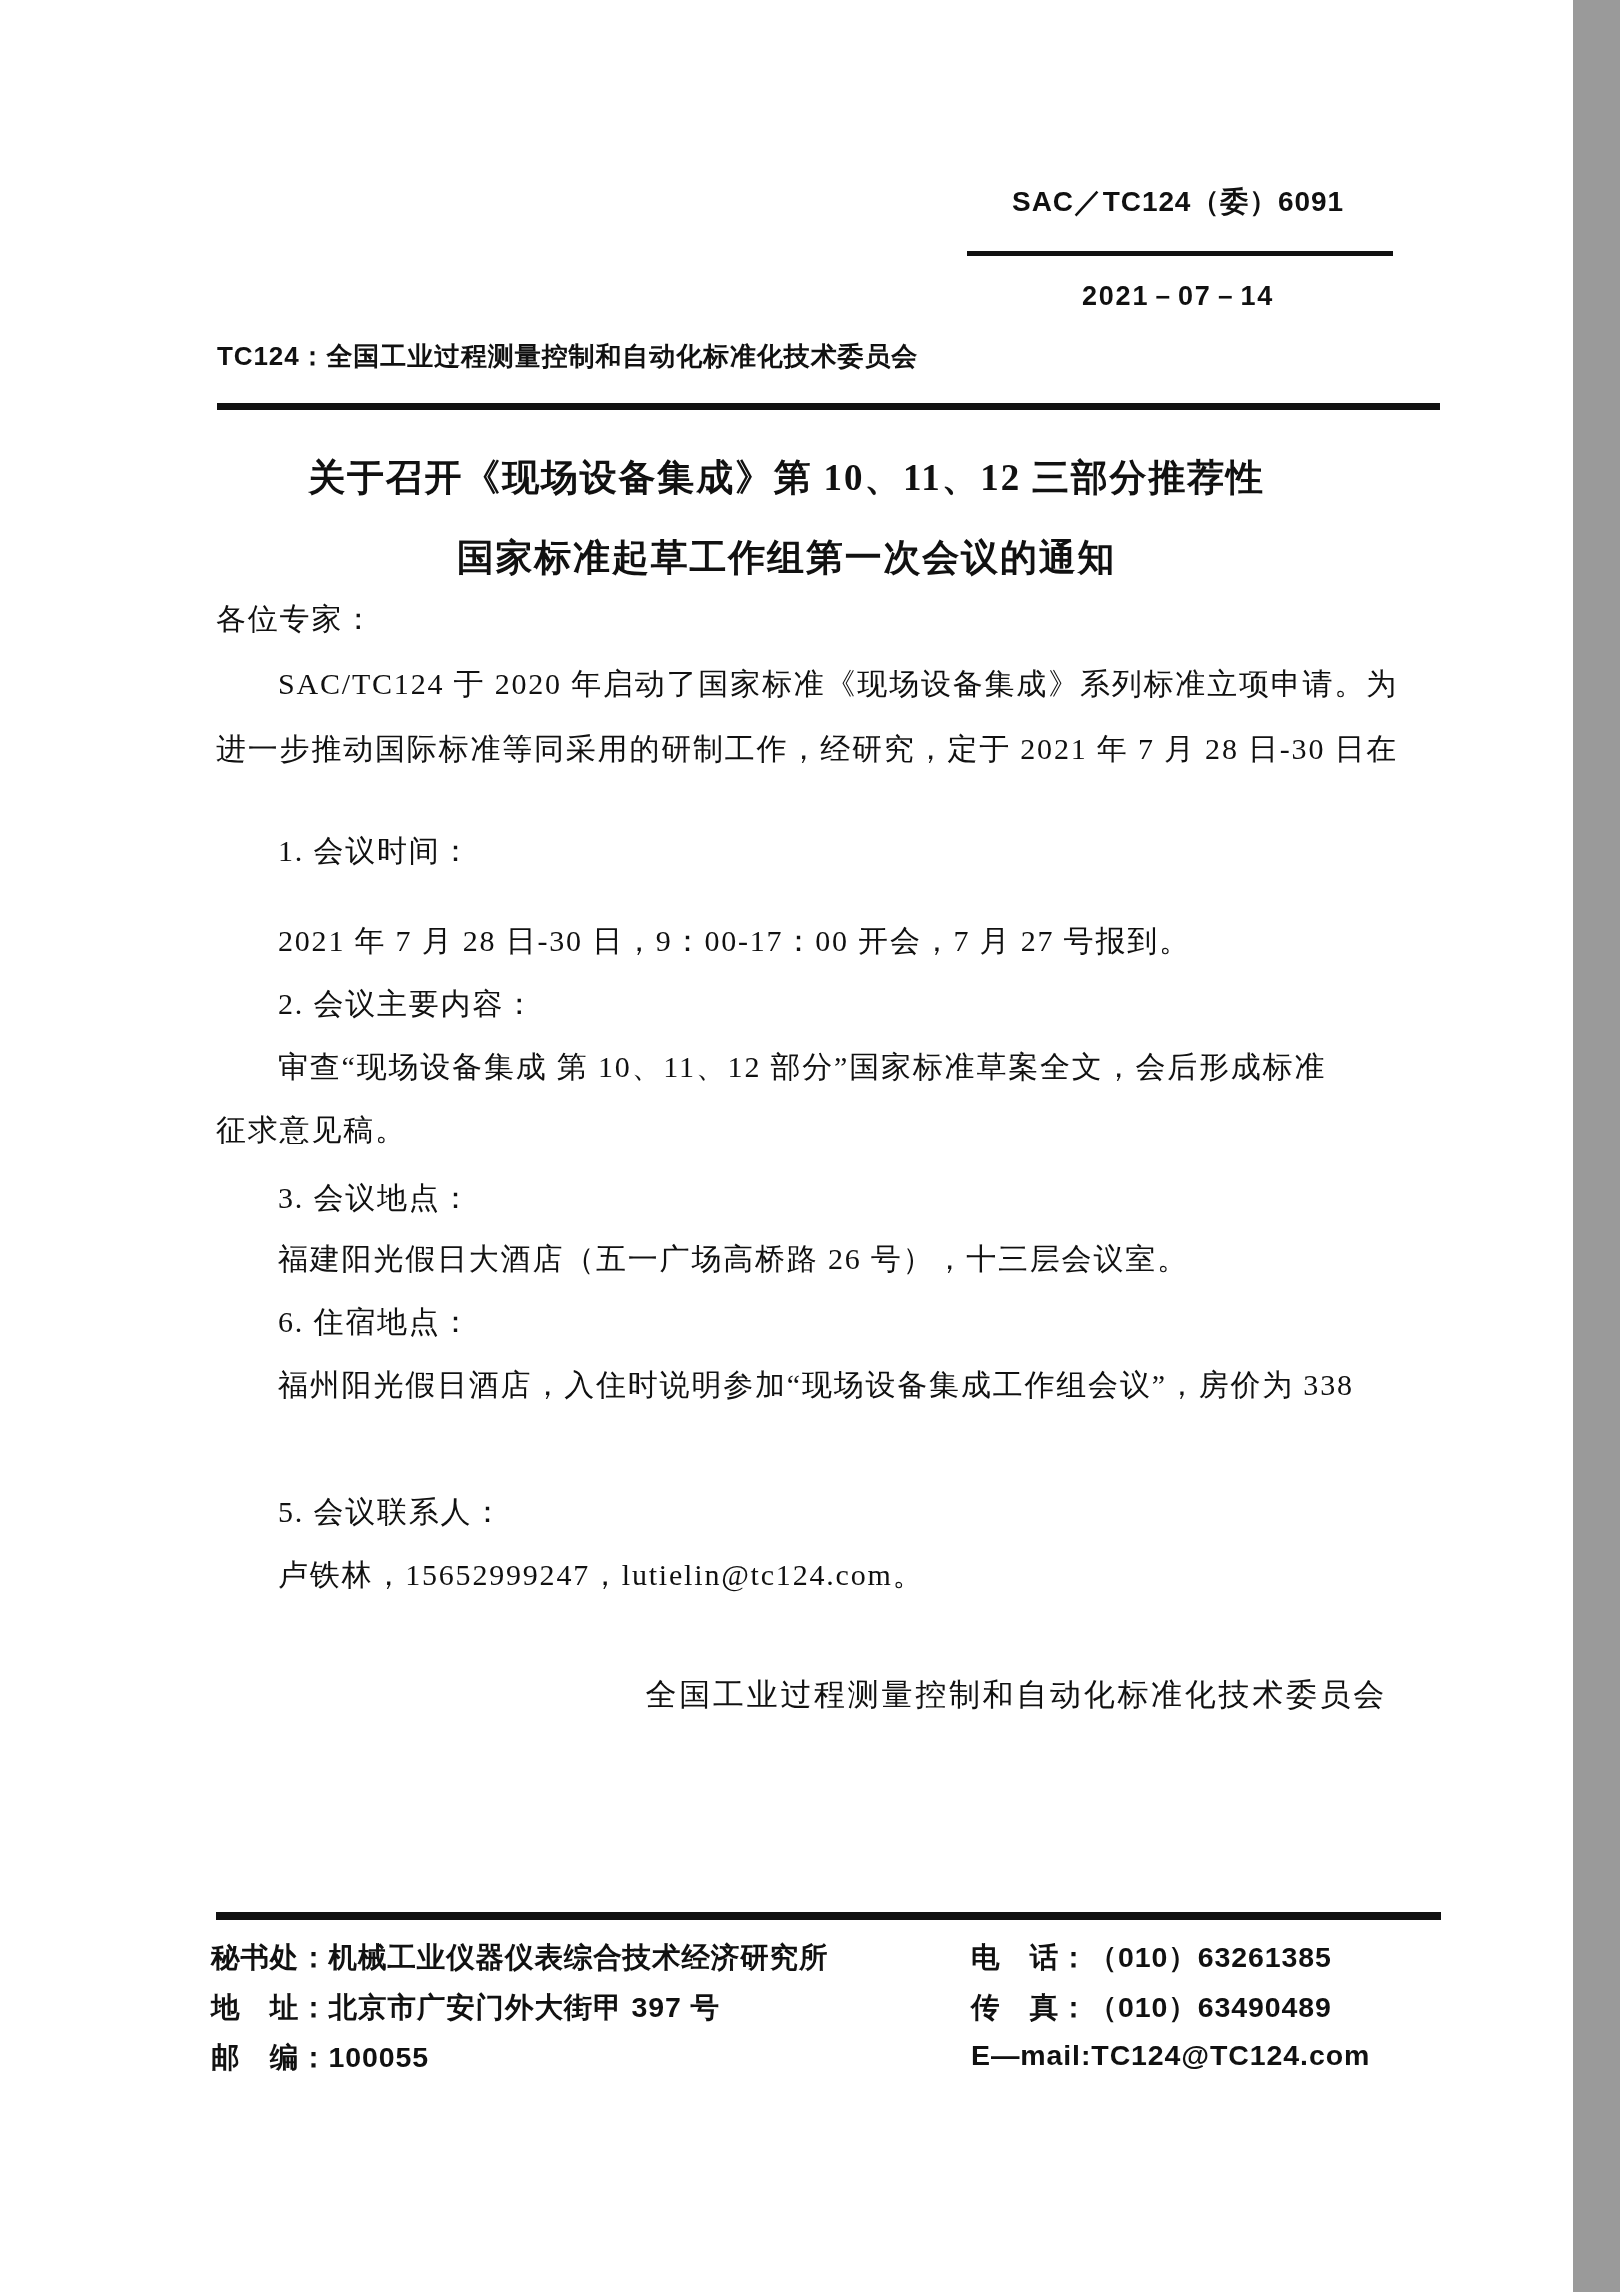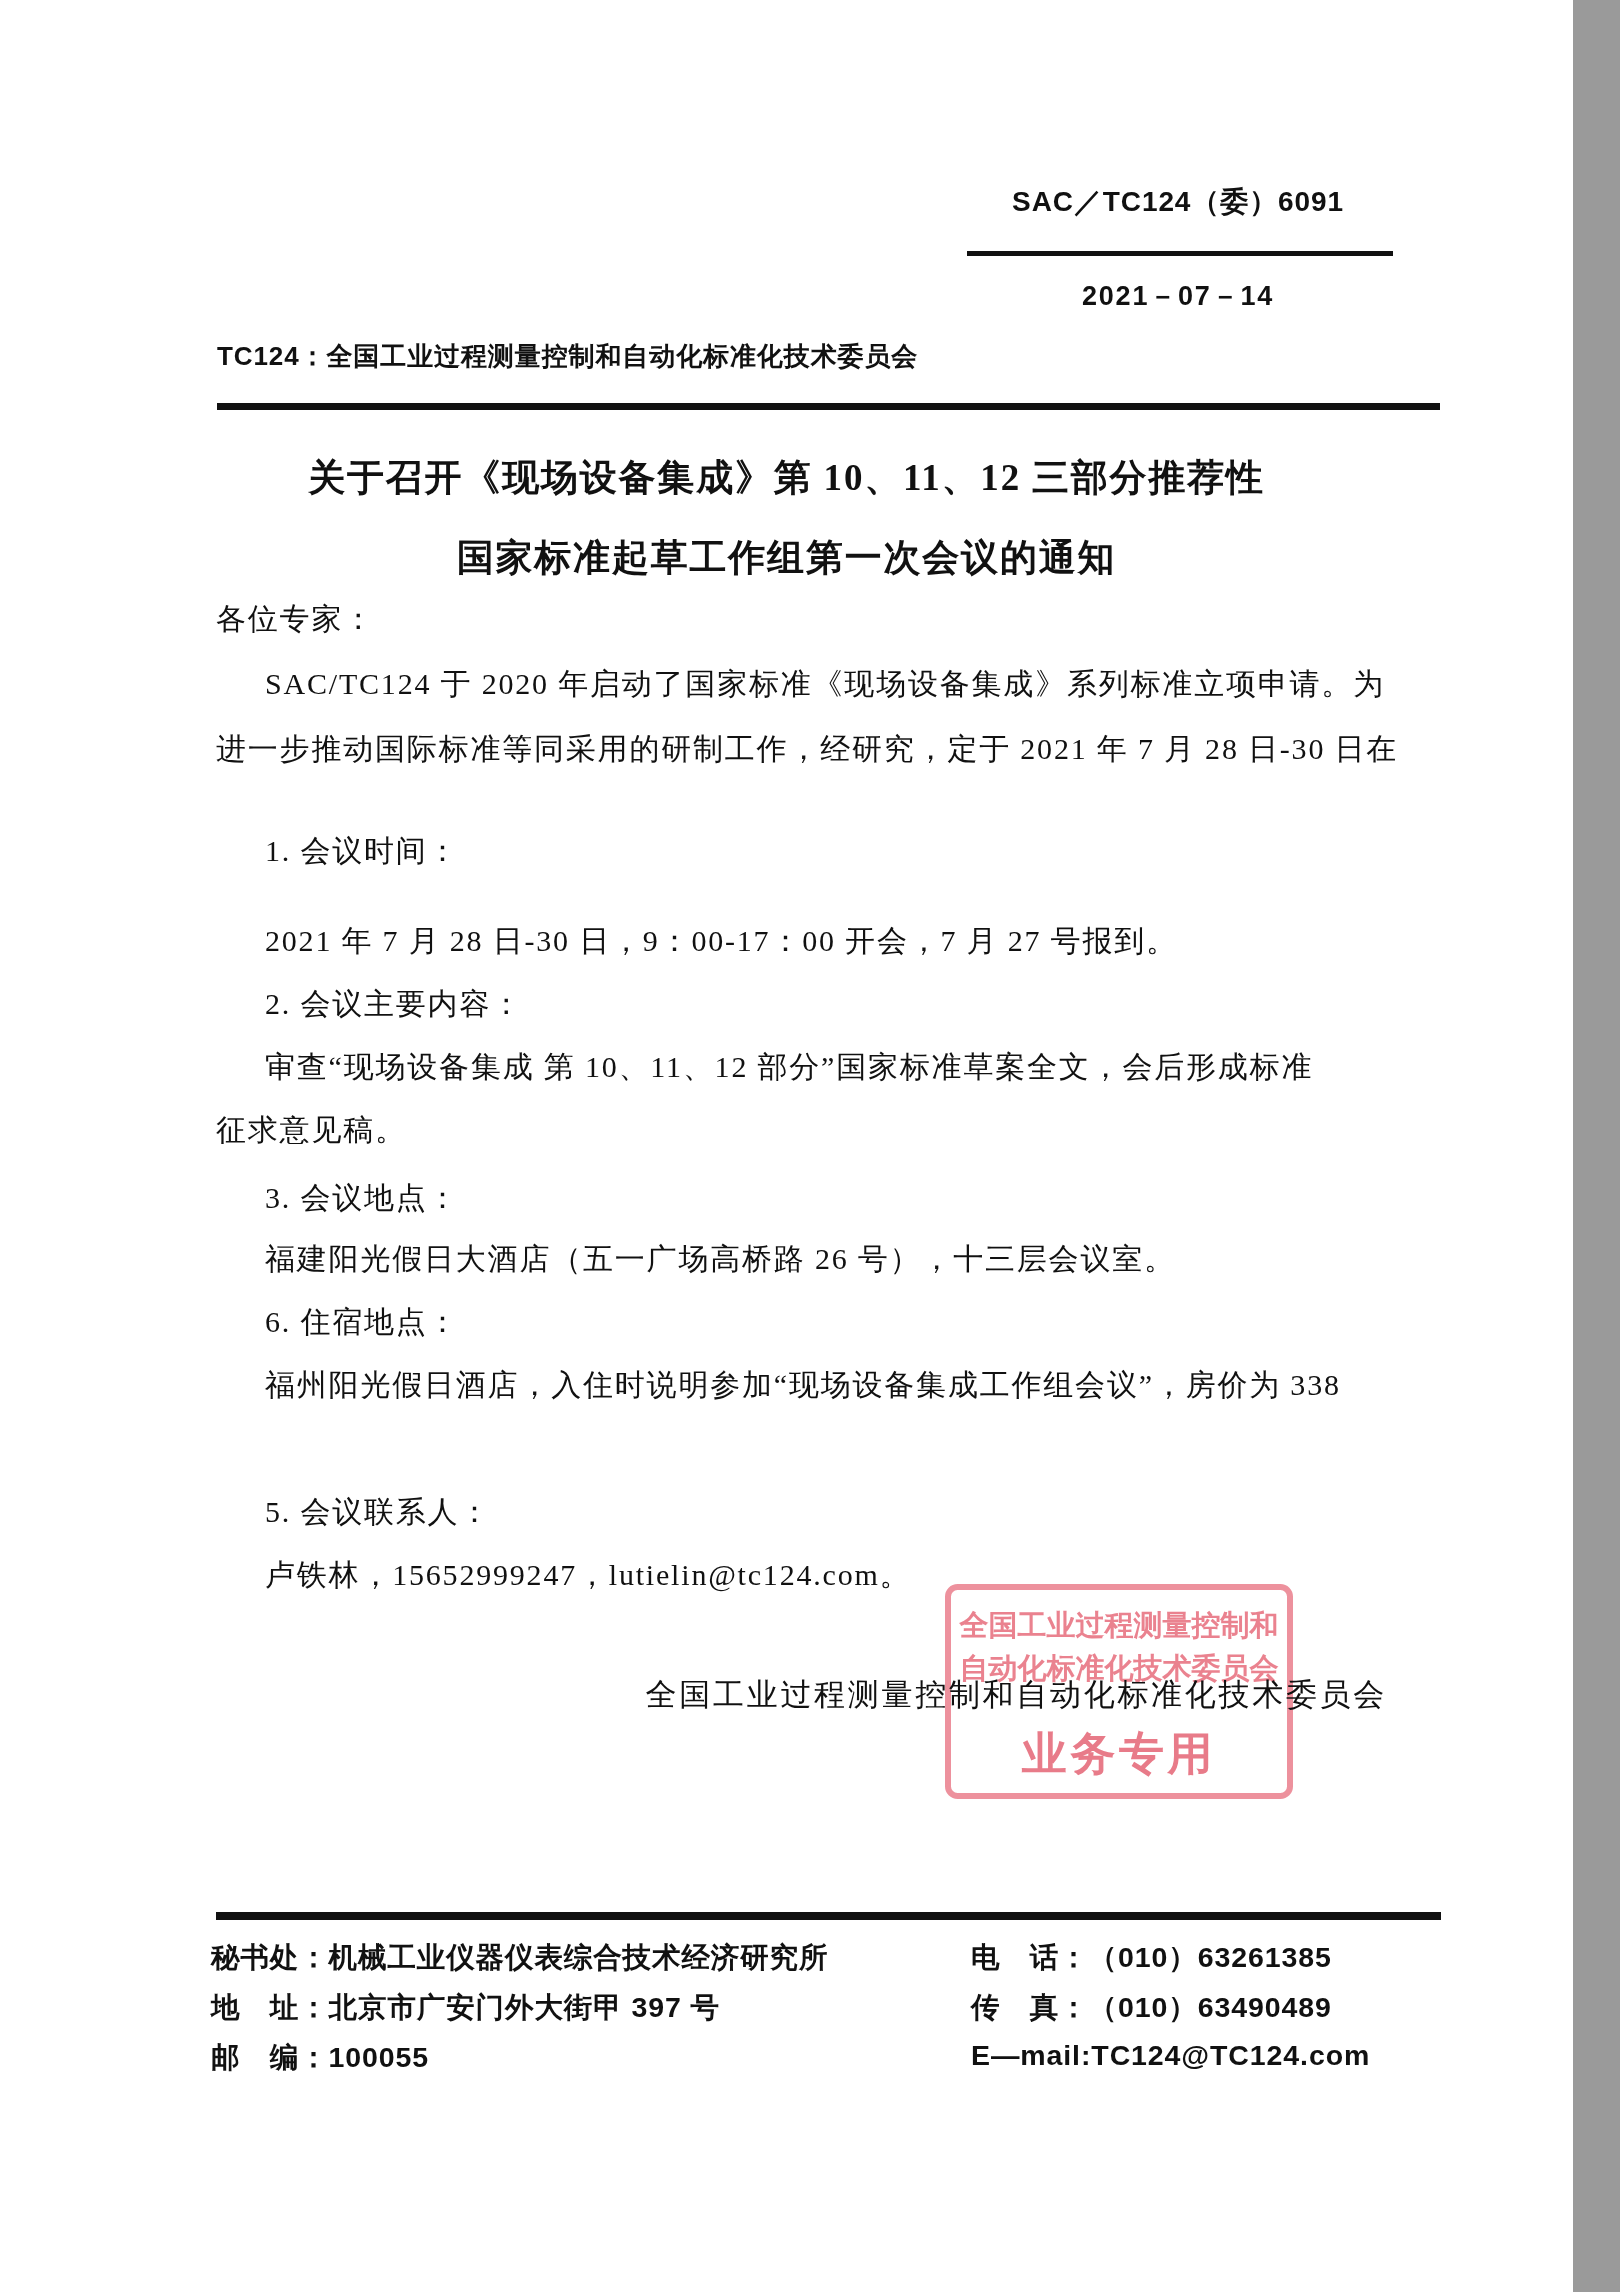--- a/index.html
+++ b/index.html
@@ -38,21 +38,21 @@
     position:absolute;left:0;width:100%;text-align:center;
     font-weight:bold;font-size:37px;white-space:nowrap;letter-spacing:1.8px;
   }
   .doc-title.l1{top:453px;}
   .doc-title.l2{top:533px;}
   
   .body-line{
     position:absolute;left:216px;
     font-size:30px;letter-spacing:1.8px;white-space:nowrap;
   }
-  .body-line.ind{margin-left:49px;}
+  .body-line.ind{margin-left:62px;}
   
   .signature-line{
     position:absolute;top:1674px;right:186px;
     font-size:31px;letter-spacing:2.7px;white-space:nowrap;z-index:3;
   }
   
   .stamp{
     position:absolute;top:1584px;left:945px;width:348px;height:215px;
     border:6.2px solid #ec8895;border-radius:12.5px;box-sizing:border-box;
     z-index:2;opacity:0.92;background:transparent;
@@ -110,25 +110,20 @@
   <div class="body-line" style="top:1110px">征求意见稿。</div>
   <div class="body-line ind" style="top:1178px">3. 会议地点：</div>
   <div class="body-line ind" style="top:1239px">福建阳光假日大酒店（五一广场高桥路 26 号），十三层会议室。</div>
   <div class="body-line ind" style="top:1302px">6. 住宿地点：</div>
   <div class="body-line ind" style="top:1365px">福州阳光假日酒店，入住时说明参加“现场设备集成工作组会议”，房价为 338</div>
   <div class="body-line ind" style="top:1492px">5. 会议联系人：</div>
   <div class="body-line ind" style="top:1555px">卢铁林，15652999247，lutielin@tc124.com。</div>
 
   <div class="signature-line">全国工业过程测量控制和自动化标准化技术委员会</div>
 
-  <div class="stamp">
-    <div class="s-small s1">全国工业过程测量控制和</div>
-    <div class="s-small s2">自动化标准化技术委员会</div>
-    <div class="s-big">业务专用</div>
-  </div>
 
   <div class="footer-divider"></div>
 
   <div class="footer-row fl r1">
     <span>秘书处：</span><span>机械工业仪器仪表综合技术经济研究所</span>
   </div>
   <div class="footer-row fl r2">
     <span>地　址：</span><span>北京市广安门外大街甲 397 号</span>
   </div>
   <div class="footer-row fl r3">

